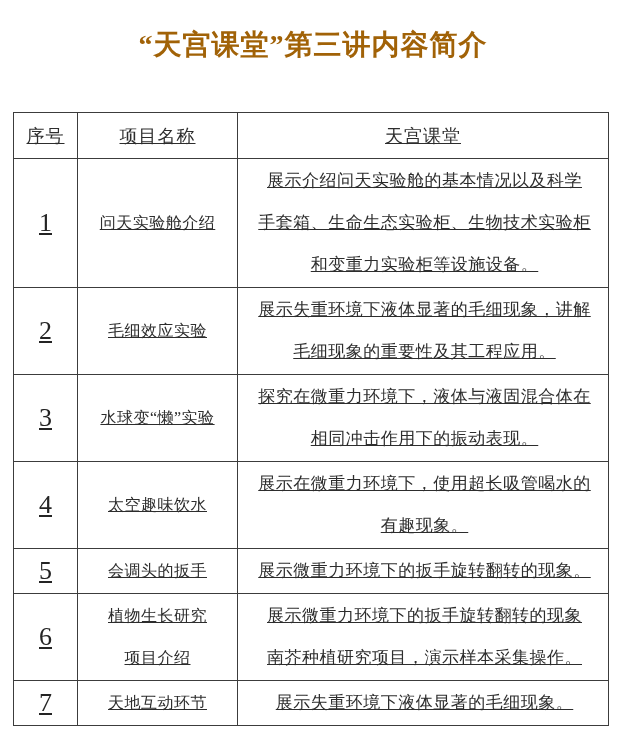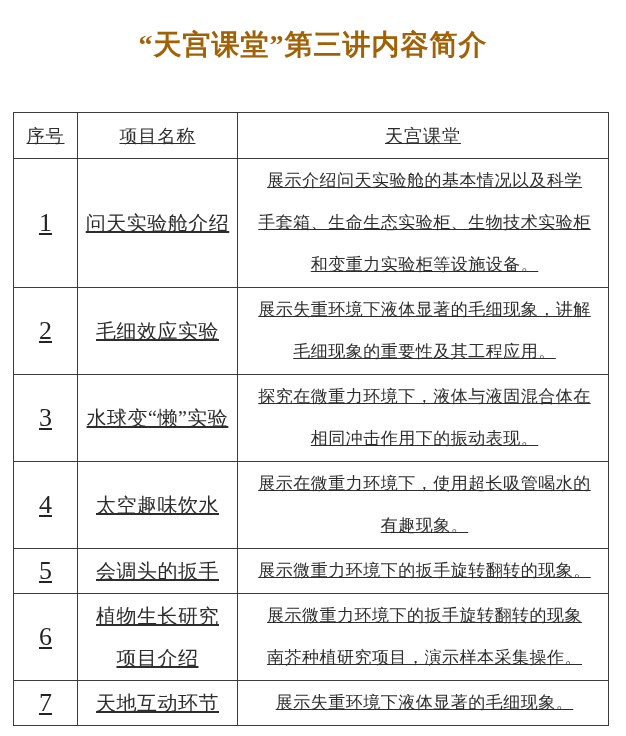--- a/index.html
+++ b/index.html
@@ -46,21 +46,21 @@
     letter-spacing: 1px;
   }
   td.cell-no {
     text-align: center;
     font-size: 26px;
     line-height: 1;
     color: #242424;
   }
   td.cell-name {
     text-align: center;
-    font-size: 20px;
+    font-size: 16px;
     line-height: 42px;
     white-space: pre-line;
     padding: 1px 4px;
     letter-spacing: 0.5px;
   }
   td.cell-desc {
     text-align: center;
     font-size: 17px;
     line-height: 42px;
     white-space: pre-line;

